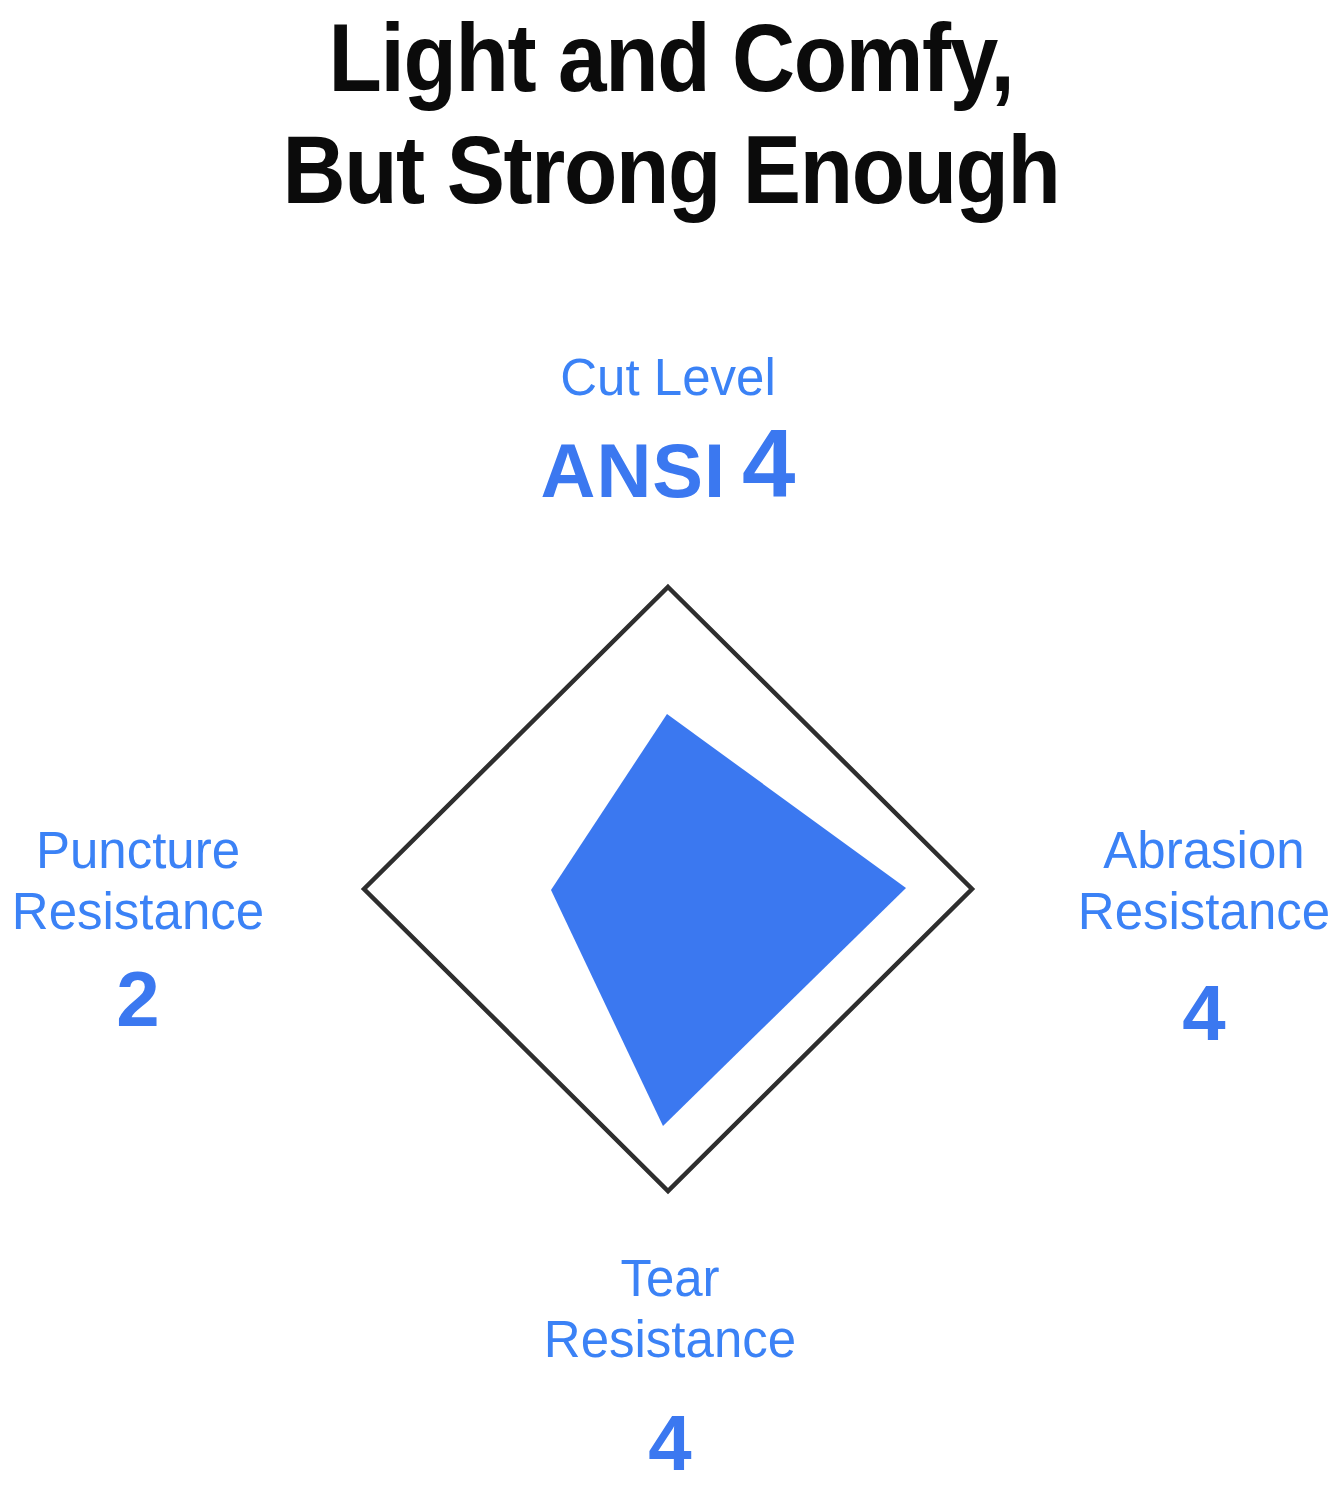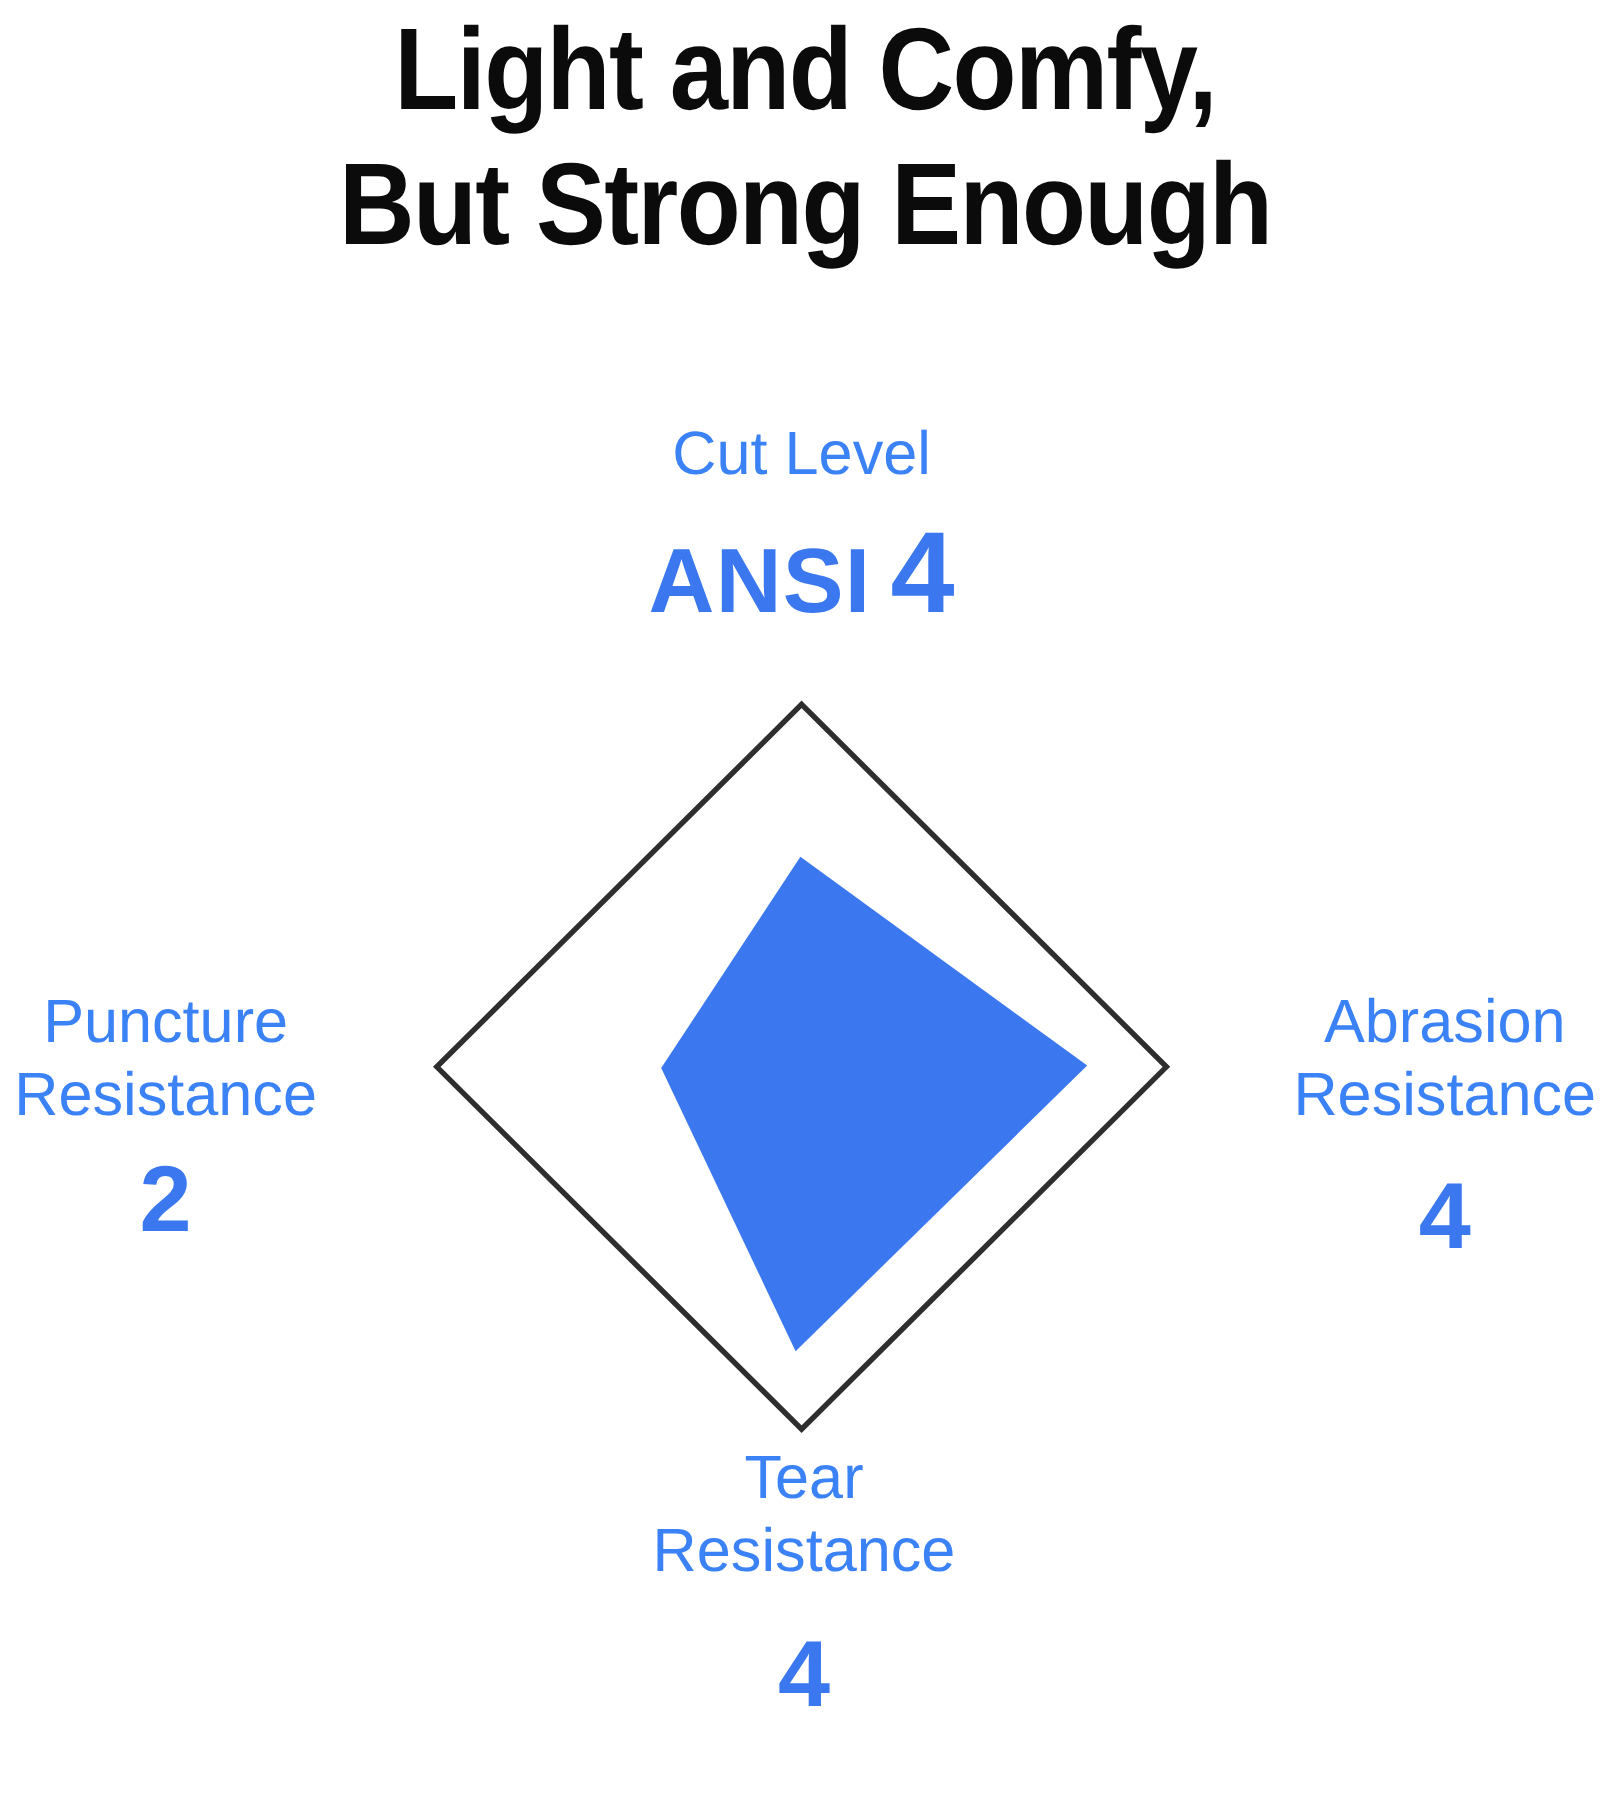--- a/index.html
+++ b/index.html
@@ -80,21 +80,21 @@
   }
 
   
   #axis-top {
     left: 371px;
     top: 350px;
     width: 594px;
   }
   #axis-top .axis-name { font-size: 51px; line-height: 56px; }
   #cut-level-value {
-    margin-top: 26px;
+    margin-top: 12px;
     color: #3b78f0;
     font-family: "Liberation Sans", sans-serif;
     font-weight: 700;
     line-height: 92px;
     white-space: nowrap;
   }
   #cut-level-std { font-size: 76px; letter-spacing: 1px; }
   #cut-level-num { font-size: 96px; margin-left: 16px; }
 
   
@@ -111,21 +111,21 @@
     left: 1054px;
     top: 820px;
     width: 300px;
   }
   #axis-right .axis-name { line-height: 61px; }
   #axis-right .axis-value { margin-top: 28px; }
 
   
   #axis-bottom {
     left: 420px;
-    top: 1200px;
+    top: 1248px;
     width: 500px;
   }
   #axis-bottom .axis-name { line-height: 61px; }
   #axis-bottom .axis-value { margin-top: 30px; }
 </style>
 </head>
 <body>
 
 <div id="page">
 

